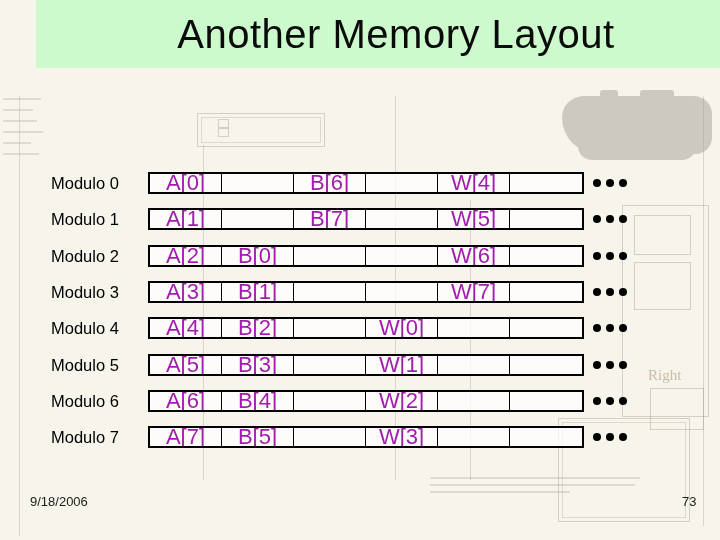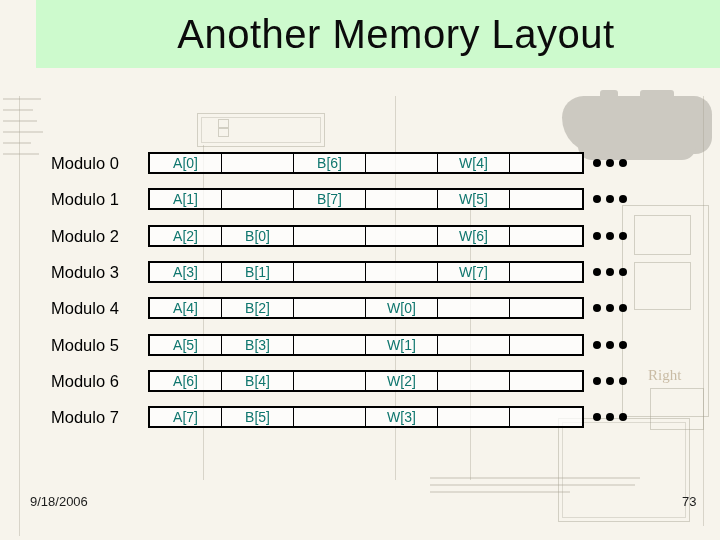--- a/index.html
+++ b/index.html
@@ -22,34 +22,34 @@
   .wm-box{position:absolute;border:1px solid rgba(160,155,138,.42);}
   .wm-box-inner{position:absolute;inset:3px;border:1px solid rgba(160,155,138,.30);}
   .wm-blob{position:absolute;background:#ccc9c1;}
   .wm-right-text{
     position:absolute;left:648px;top:367px;
     font-family:"Liberation Serif",serif;font-size:15px;
     color:rgba(150,125,85,.48);
   }
   
   .table{position:absolute;inset:0;z-index:3;}
-  .row{position:absolute;left:0;width:720px;height:22px;}
+  .row{position:absolute;left:0;width:720px;height:22px;margin-top:20px;}
   .row-label{
     position:absolute;left:51px;top:50%;transform:translateY(-50%);
     font-size:16.5px;color:#000;white-space:nowrap;
   }
   .strip{
     position:absolute;left:148px;top:0;height:22px;
     display:flex;border:2px solid #000;box-sizing:border-box;
   }
   .cell{
     width:72px;box-sizing:border-box;
     border-right:1.5px solid #000;
     display:flex;align-items:center;justify-content:center;
-    font-size:14px;color:#0f766e;
+    font-size:22px;color:#a21caf;
     background:rgba(255,255,255,.74);
     overflow:hidden;white-space:nowrap;
   }
   .cell:last-child{border-right:none;}
   .dots{
     position:absolute;left:593px;top:50%;transform:translateY(-50%);
     display:flex;gap:5px;
   }
   .dot{width:8px;height:8px;border-radius:50%;background:#000;overflow:hidden;color:transparent;font-size:1px;}
   

